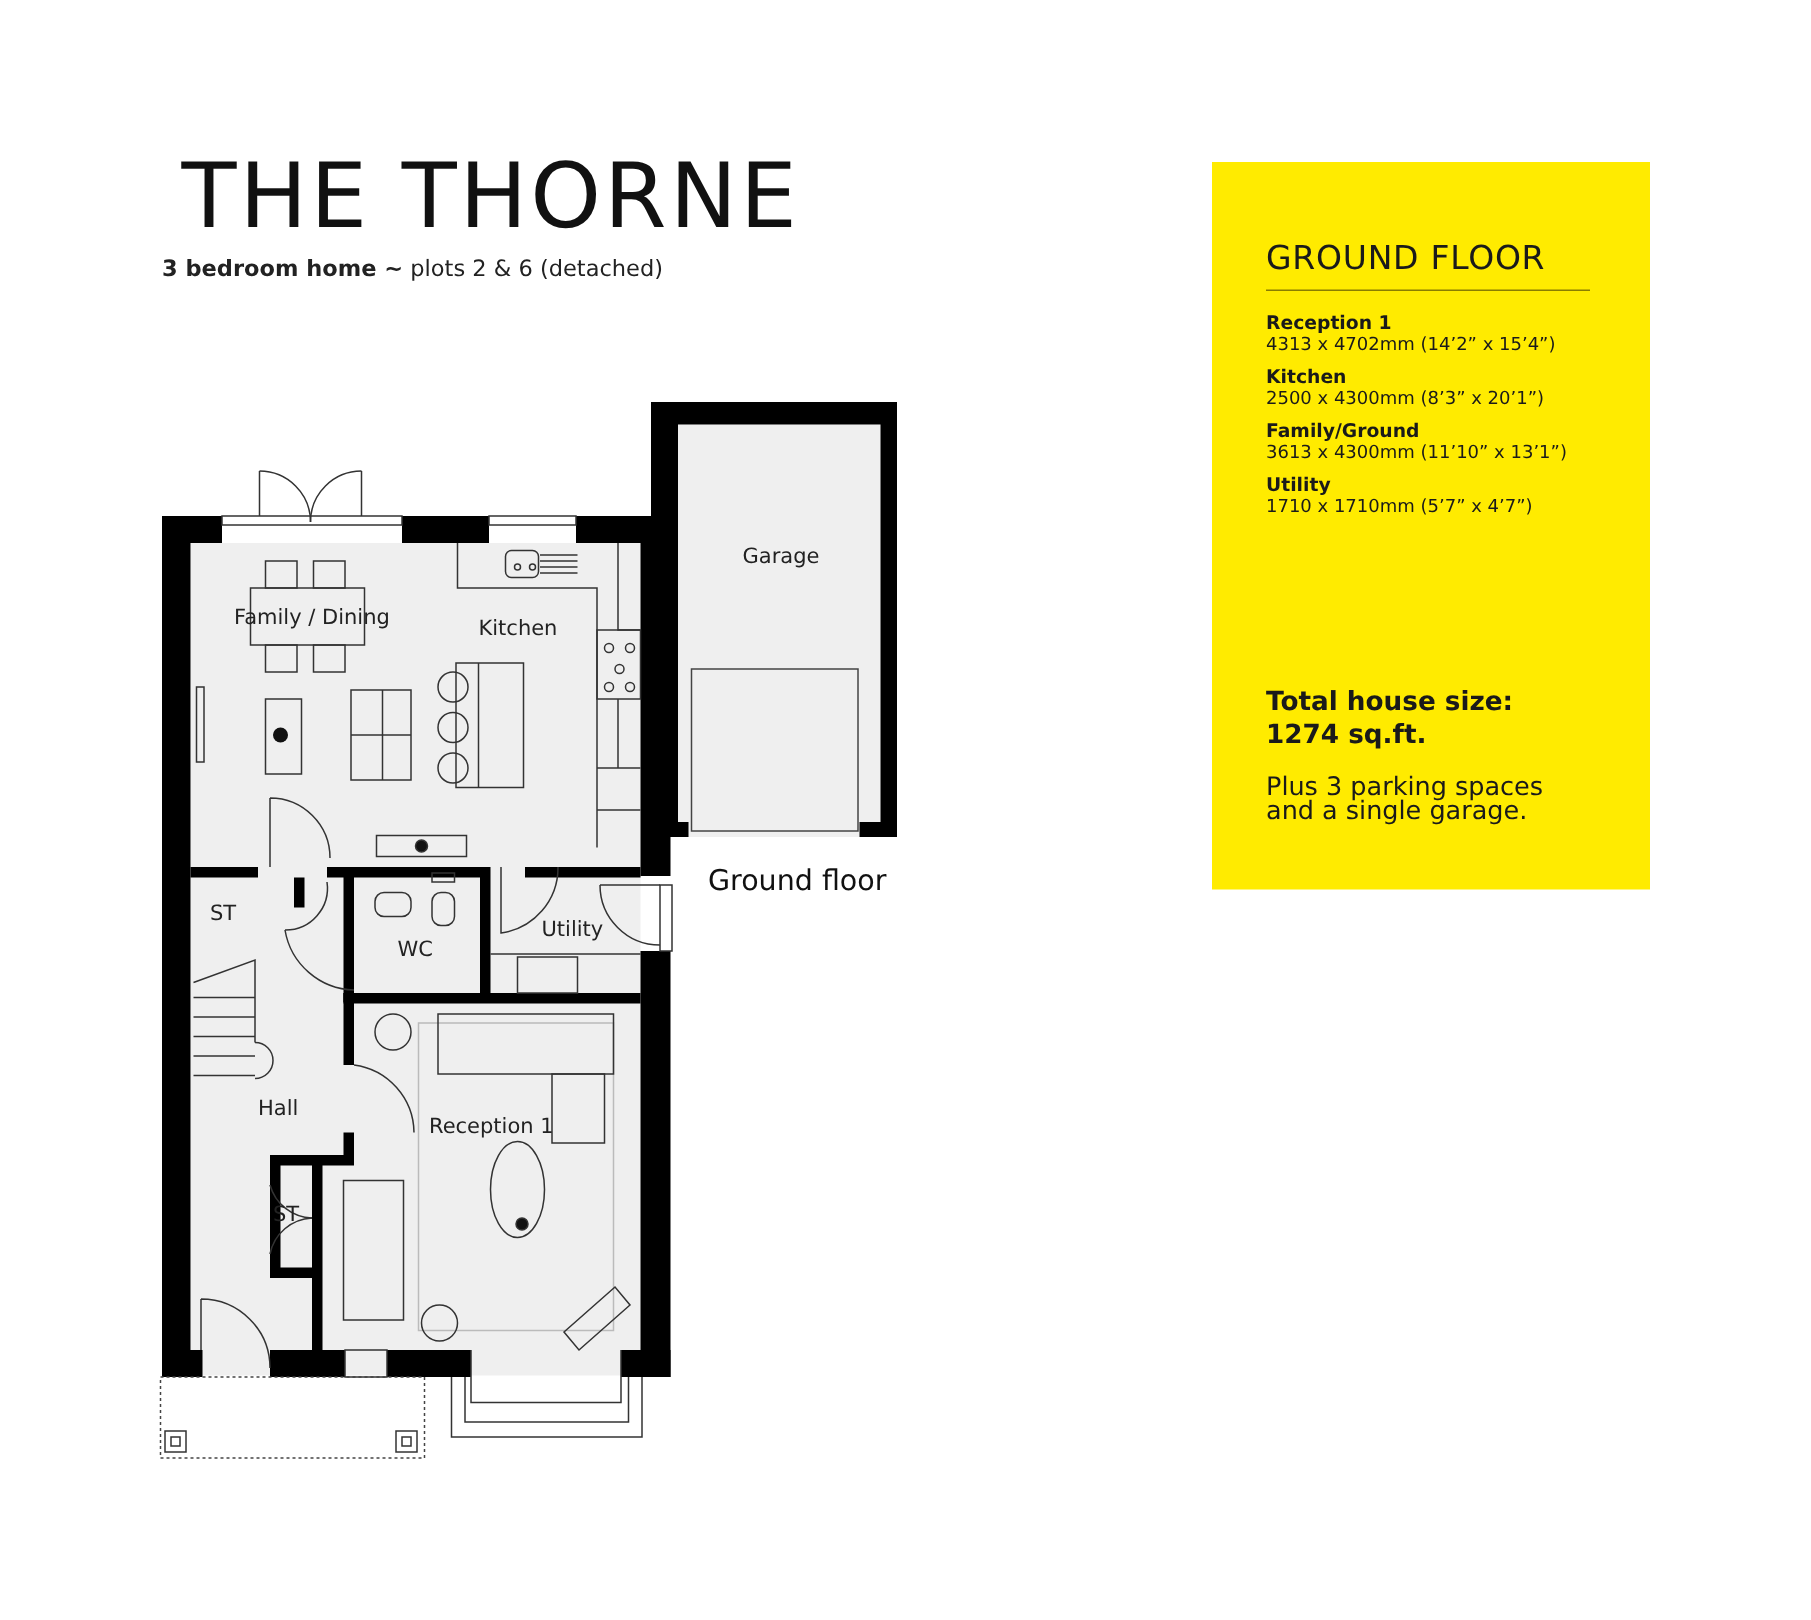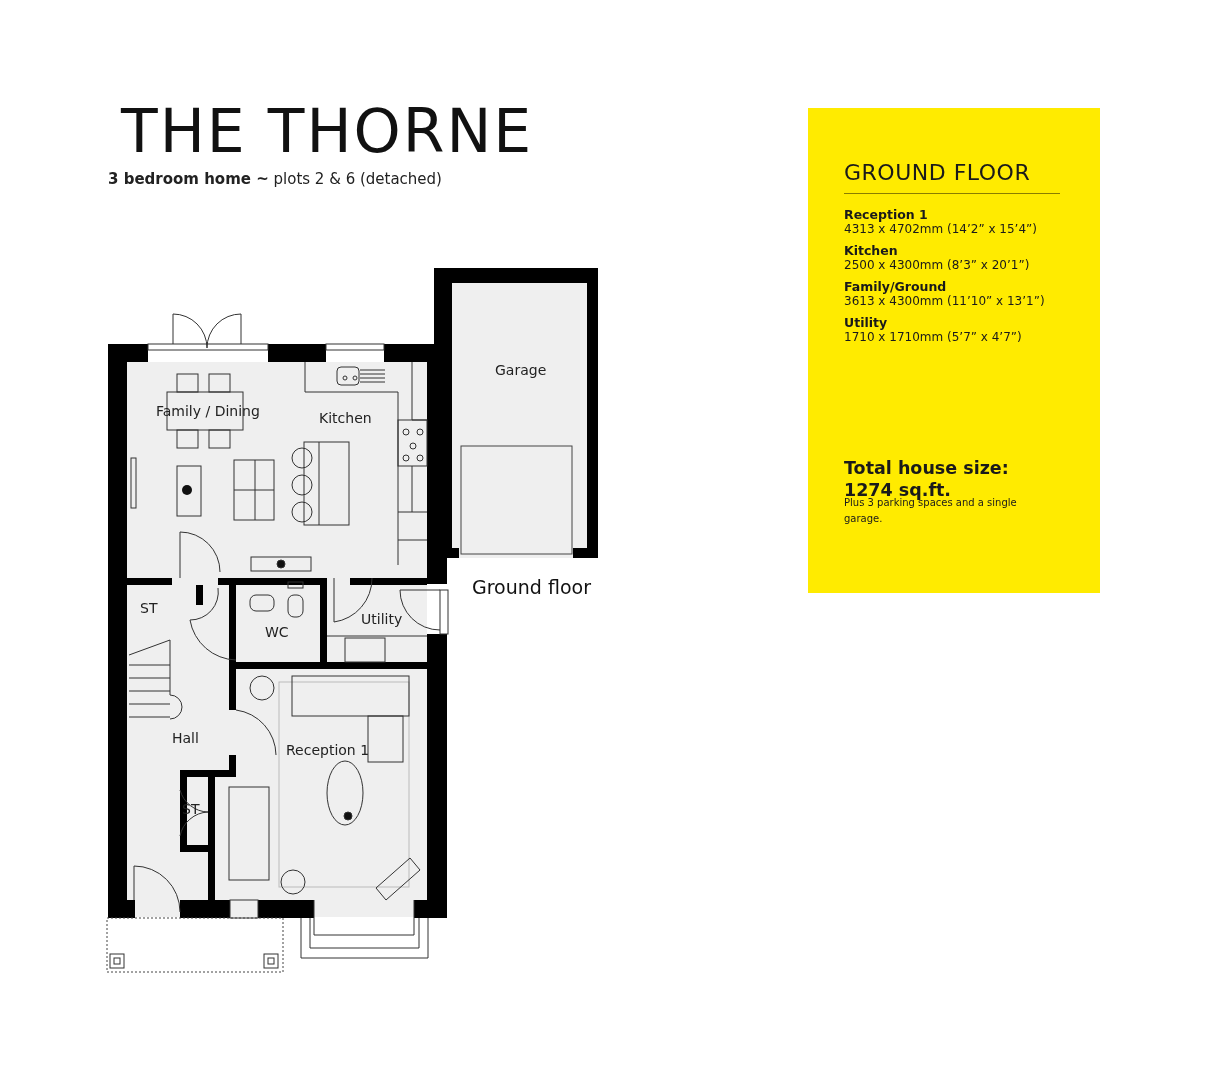--- a/index.html
+++ b/index.html
@@ -8,21 +8,21 @@
   .subtitle { position: absolute; left: 108px; top: 170px; font-size: 15px; color: #222; font-family: "DejaVu Sans", sans-serif; }
   .subtitle .bold { font-weight: bold; }
   .panel { position: absolute; left: 808px; top: 108px; width: 292px; height: 485px; background: #ffeb00; }
   .panel-heading { position: absolute; left: 36px; top: 52px; font-size: 22px; letter-spacing: 0.5px; color: #1a1a1a; font-family: "DejaVu Sans", sans-serif; font-weight: normal; }
   .panel-rule { position: absolute; left: 36px; top: 85px; width: 216px; height: 1px; background: #8a7d00; }
   .rooms { position: absolute; left: 36px; top: 99px; }
   .room { margin-bottom: 6px; }
   .room-name { font-size: 12.5px; font-weight: bold; line-height: 15px; font-family: "DejaVu Sans", sans-serif; }
   .room-dims { font-size: 12px; line-height: 15px; font-family: "DejaVu Sans", sans-serif; }
   .total { position: absolute; left: 36px; top: 337px; font-size: 17.5px; font-weight: bold; line-height: 22px; font-family: "DejaVu Sans", sans-serif; margin-top: 12px; }
-  .extra { position: absolute; left: 36px; top: 387px; font-size: 10px; line-height: 16px; width: 210px; font-family: "DejaVu Sans", sans-serif; }
+  .extra { position: absolute; left: 36px; top: 409px; font-size: 17px; line-height: 16px; width: 210px; font-family: "DejaVu Sans", sans-serif; }
   .plan { position: absolute; left: 0; top: 0; }
   .plan text { font-family: "DejaVu Sans", sans-serif; fill: #222; }
   .floor-label { position: absolute; left: 472px; top: 576px; font-size: 19px; font-family: "DejaVu Sans", sans-serif; color: #111; }
 </style>
 </head>
 <body>
 
 <div class="title">THE THORNE</div>
 <div class="subtitle"><span class="bold">3 bedroom home ~</span><span> plots 2 &amp; 6 (detached)</span></div>
 

